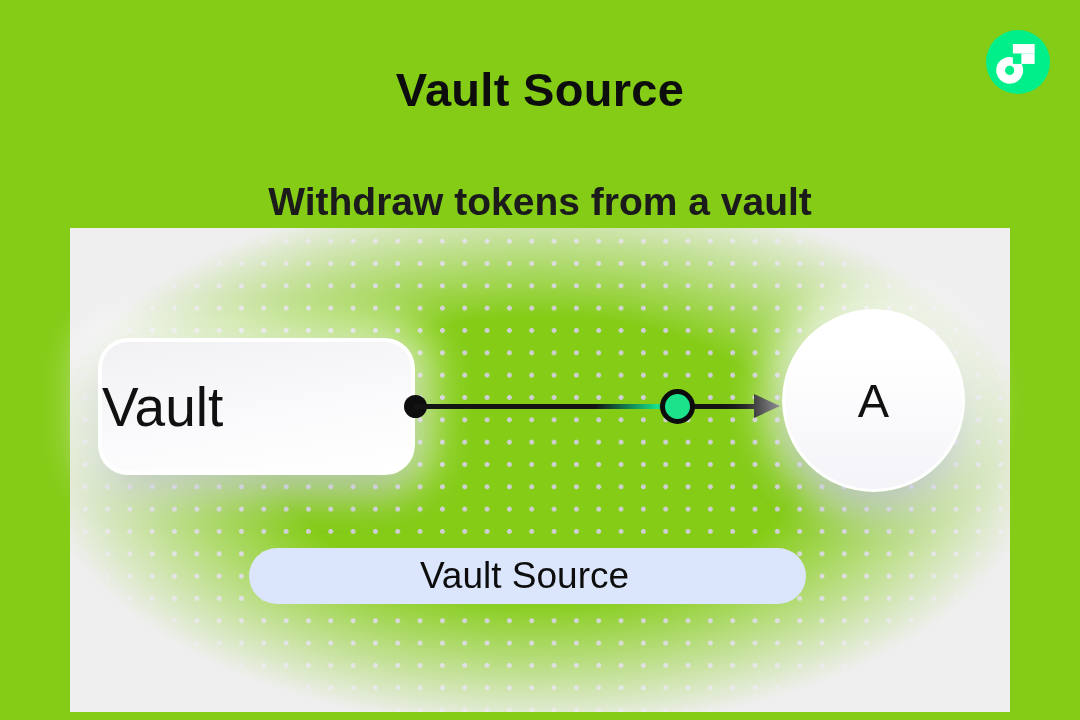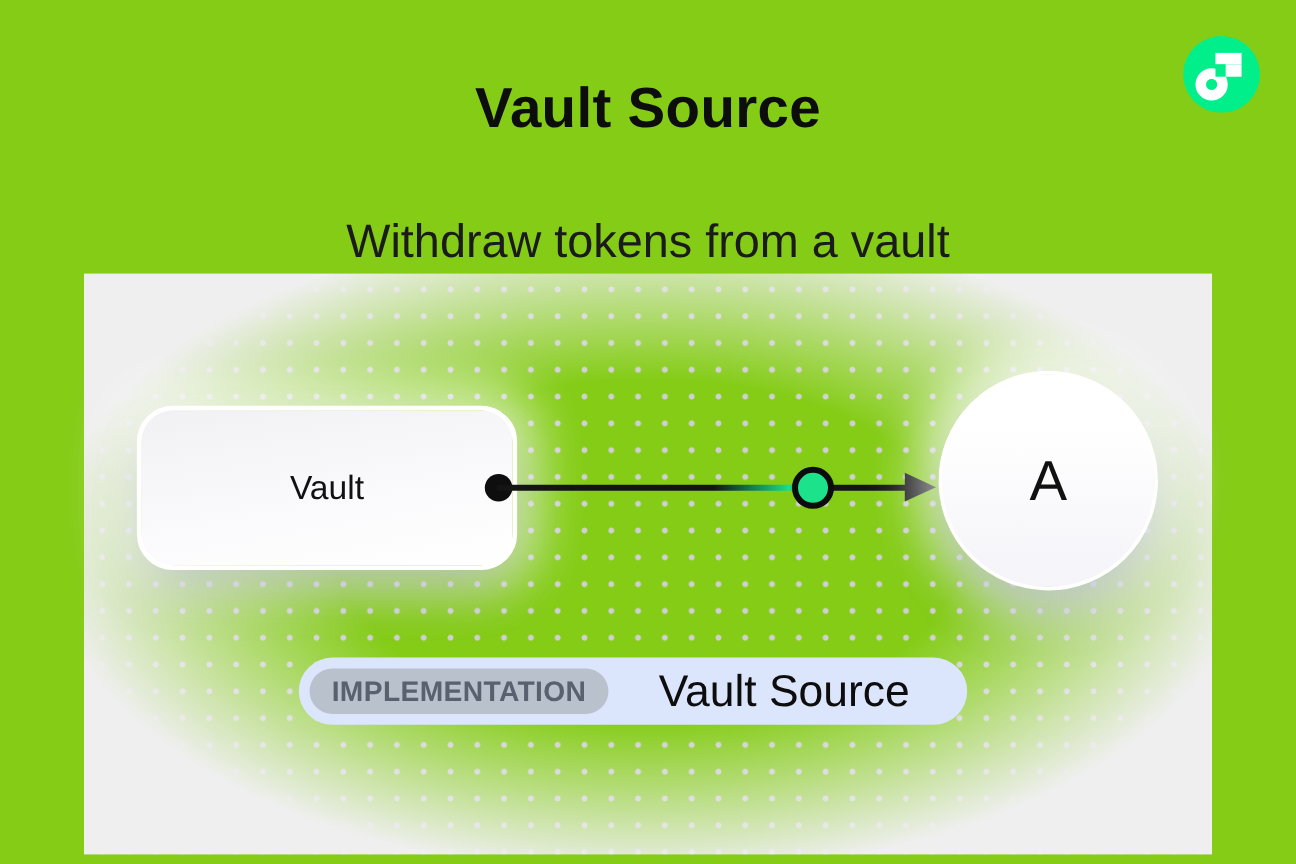--- a/index.html
+++ b/index.html
@@ -45,40 +45,38 @@
     font-weight: 800;
     letter-spacing: 0.3px;
     color: #0d0d0d;
   }
 
   .subtitle {
     position: absolute;
     left: 0; right: 0; top: 180px;
     text-align: center;
     font-size: 39px;
-    font-weight: 400;
+    font-weight: 700;
     color: #1b1b1b;
   }
 
   .vault-node {
     position: absolute;
     left: 98px; top: 338px;
     width: 317px; height: 137px;
     box-sizing: border-box;
     border: 4px solid #ffffff;
     border-radius: 30px;
     background: linear-gradient(170deg, #f1f1f4 0%, #fafafc 55%, #ffffff 100%);
     box-shadow: 0 22px 42px -6px rgba(112,116,165,0.30),
                 0 0 42px 18px rgba(255,255,255,0.65);
     display: flex;
     align-items: center;
-    justify-content: center;
-    font-size: 28px;
+    font-size: 55px;
     color: #111111;
-    margin-left: 16px;
   }
 
   .edge-start-dot {
     position: absolute;
     left: 404px; top: 395px;
     width: 23px; height: 23px;
     border-radius: 50%;
     background: #0e0e0e;
   }
 
@@ -185,17 +183,16 @@
   <div class="edge-start-dot"></div>
   <div class="edge-line"></div>
   <div class="token-dot"></div>
   <div class="arrowhead"></div>
 
   <div class="account-node">
     <span>A</span>
   </div>
 
   <div class="caption-pill">
-    <span class="caption-tag">IMPLEMENTATION</span>
     <span class="caption-title">Vault Source</span>
   </div>
 
 </div>
 
 </body></html>

